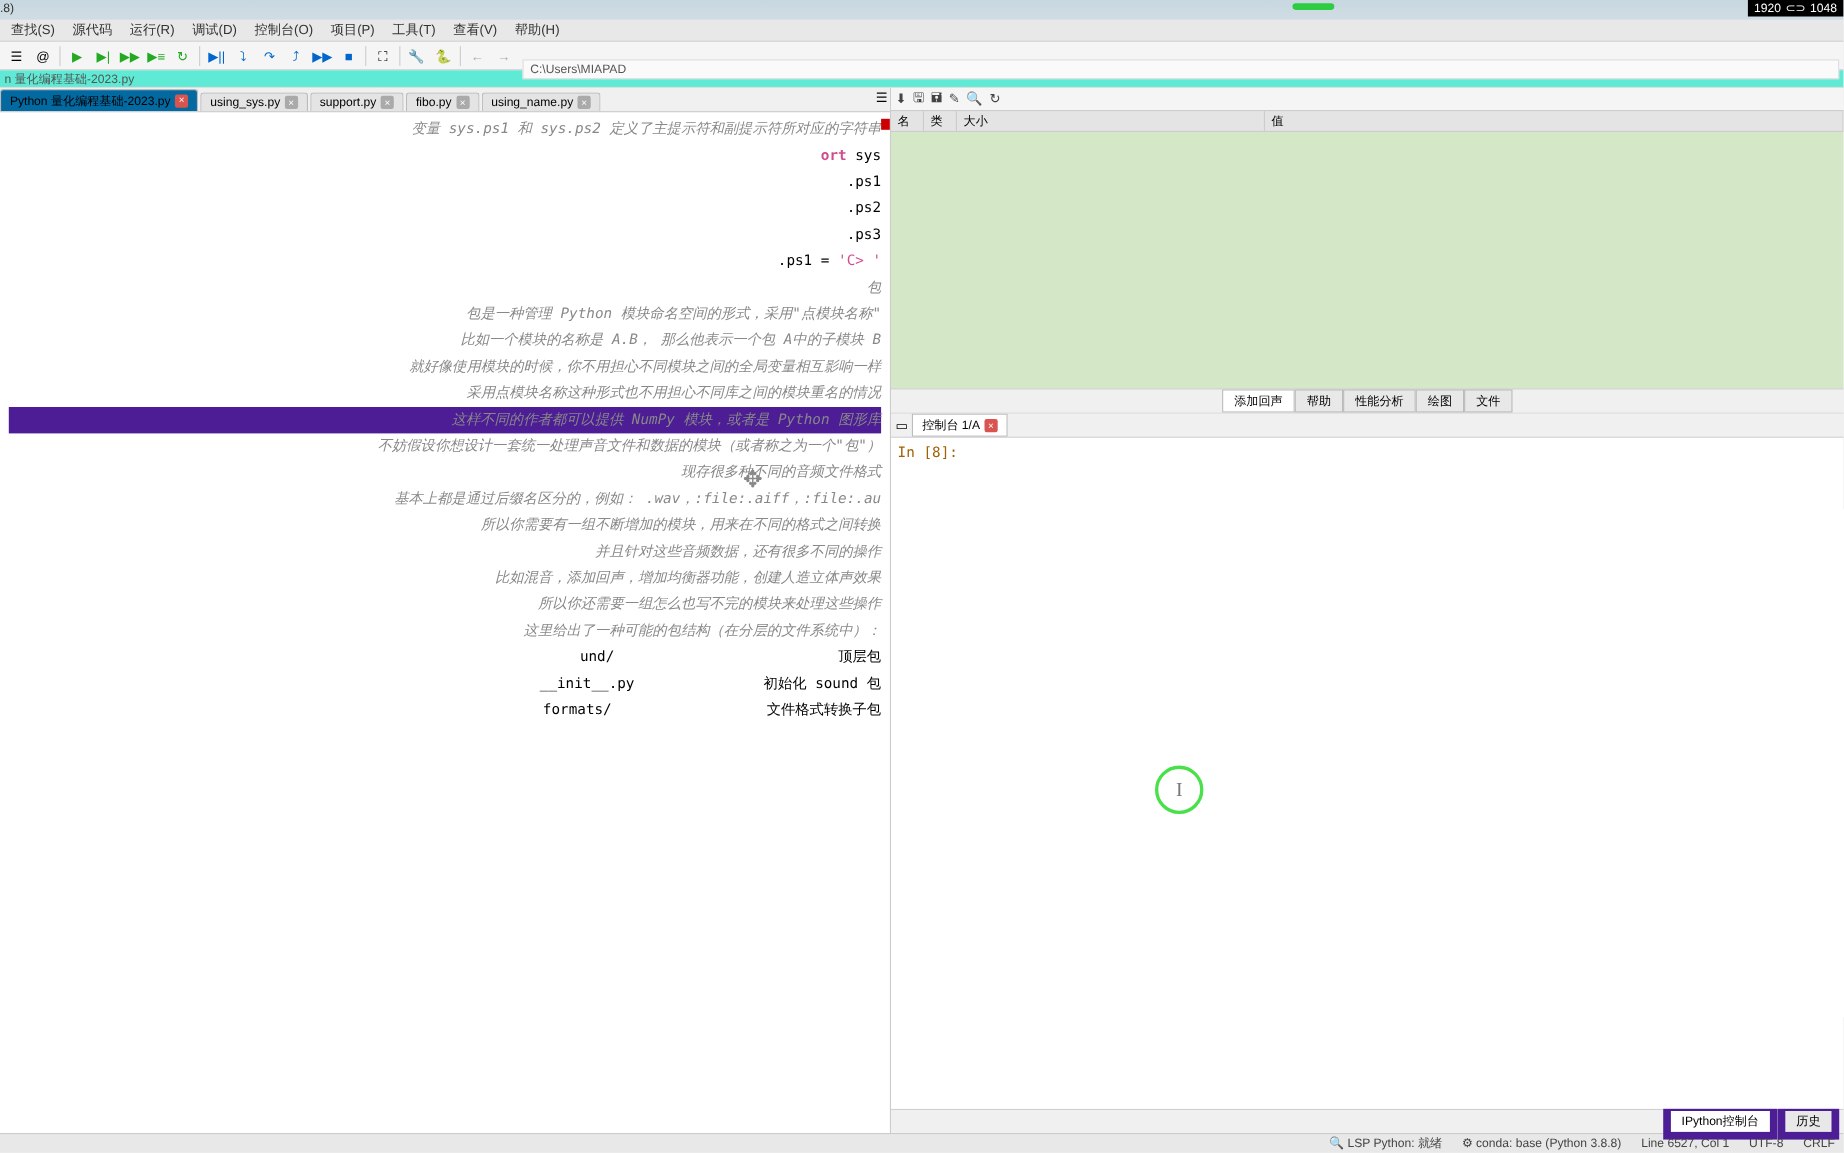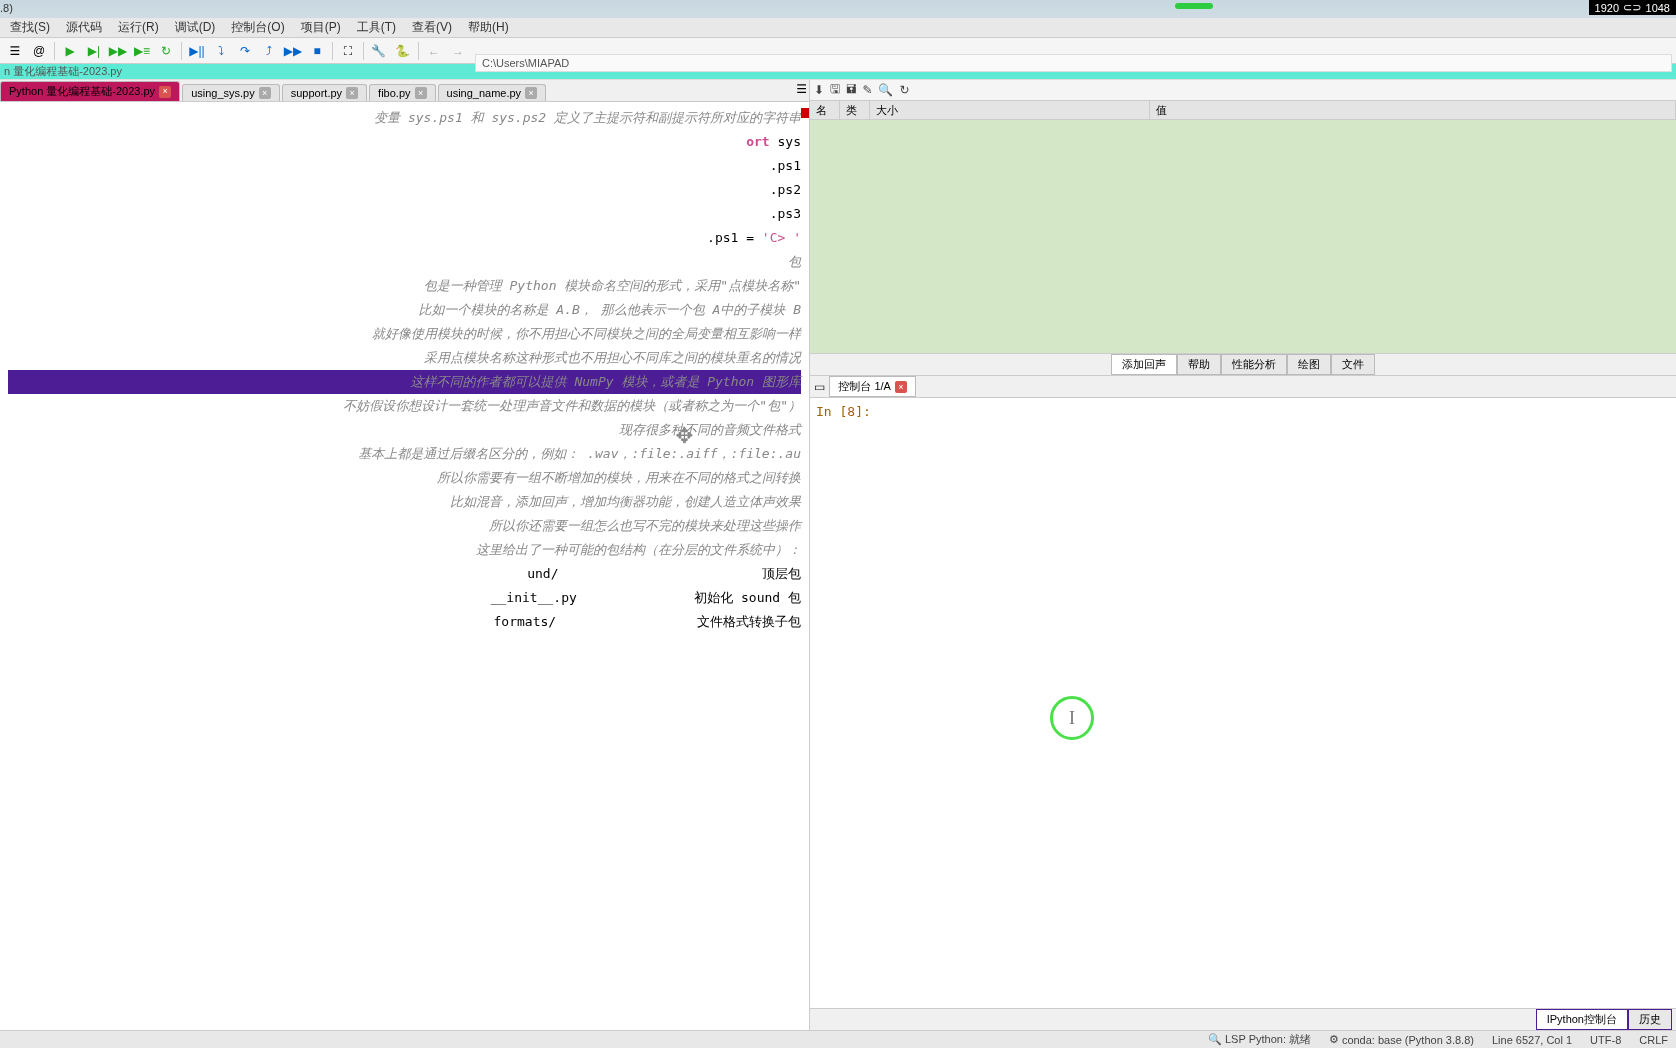--- a/index.html
+++ b/index.html
@@ -26,21 +26,21 @@
 .breadcrumb { height: 16px; background: #5eead4; padding: 0 4px; font-size: 11px; color: #555; border-bottom: 1px solid #ddd; }
 
 
 .main-layout { display: flex; height: calc(100% - 18px - 20px - 26px - 16px - 18px); }
 
 
 .editor-area { flex: 0 0 810px; display: flex; flex-direction: column; background: #fff; border-right: 1px solid #ccc; position: relative; }
 .tabs-row { height: 22px; background: #f0f0f0; display: flex; align-items: flex-end; border-bottom: 1px solid #ccc; position: relative; }
 .tabs-row .menu-icon { position: absolute; right: 2px; top: 2px; cursor: pointer; }
 .tab { padding: 2px 8px; font-size: 11px; background: #e4e4e4; border: 1px solid #bbb; border-bottom: none; margin-right: 2px; display: flex; align-items: center; gap: 4px; cursor: pointer; border-radius: 3px 3px 0 0; }
-.tab.active { background: #be185d; }
+.tab.active { background: #0369a1; }
 .tab .close-x { display: inline-flex; width: 12px; height: 12px; background: #d9534f; border-radius: 2px; align-items: center; justify-content: center; color: #fff; font-size: 9px; line-height: 1; }
 .tab .close-x.gray { background: #aaa; }
 .editor-content { flex: 1; overflow: hidden; position: relative; font-family: Consolas, monospace; font-size: 13px; line-height: 24px; padding: 4px 8px; }
 .editor-content .line { white-space: pre; text-align: right; }
 .comment { color: #888; font-style: italic; }
 .keyword { color: #d14c8e; font-weight: bold; }
 .string { color: #d14c8e; }
 .line-highlight { background: #4c1d95; }
 .red-marker { position: absolute; right: 0; top: 6px; width: 8px; height: 10px; background: #c00; }
 .drag-handle { position: absolute; left: 676px; top: 320px; font-size: 28px; color: #888; }
@@ -60,21 +60,21 @@
 .var-tab.active { background: #fff; }
 
 
 .console-panel { flex: 1; display: flex; flex-direction: column; }
 .console-tabs-row { height: 22px; display: flex; align-items: center; background: #f0f0f0; border-bottom: 1px solid #ccc; padding: 0 4px; gap: 4px; }
 .console-tab { padding: 2px 8px; font-size: 11px; background: #fff; border: 1px solid #bbb; display: flex; align-items: center; gap: 4px; cursor: pointer; }
 .console-body { flex: 1; background: #fff; font-family: Consolas, monospace; font-size: 13px; padding: 6px; color: #333; position: relative; }
 .prompt-in { color: #a16207; }
 .green-circle { position: absolute; left: 240px; top: 298px; width: 44px; height: 44px; border: 3px solid #4ae04a; border-radius: 50%; display: flex; align-items: center; justify-content: center; font-family: serif; font-size: 18px; color: #777; }
 .console-bottom-tabs { height: 22px; display: flex; justify-content: flex-end; align-items: center; background: #f0f0f0; border-top: 1px solid #ccc; padding: 0 4px; gap: 0; }
-.cb-tab { padding: 2px 10px; font-size: 11px; border: 1px solid #4c1d95; cursor: pointer; background: #e8e8e8; }
+.cb-tab { padding: 2px 10px; font-size: 11px; border: 7px solid #4c1d95; cursor: pointer; background: #e8e8e8; }
 .cb-tab.active { background: #fff; }
 
 
 .statusbar { height: 18px; background: #e8e8e8; border-top: 1px solid #ccc; display: flex; align-items: center; justify-content: flex-end; padding: 0 8px; gap: 18px; font-size: 11px; color: #444; }
 .status-item { display: flex; align-items: center; gap: 3px; }
 </style>
 </head>
 <body>
 
 <div class="top-region">
@@ -183,20 +183,21 @@
         <div class="line"></div>
         <div class="line line-highlight"><span class="comment">这样不同的作者都可以提供 NumPy 模块，或者是 Python 图形库</span></div>
         <div class="line"></div>
         <div class="line"><span class="comment">不妨假设你想设计一套统一处理声音文件和数据的模块（或者称之为一个"包"）</span></div>
         <div class="line"></div>
         <div class="line"><span class="comment">现存很多种不同的音频文件格式</span></div>
         <div class="line"><span class="comment">基本上都是通过后缀名区分的，例如： .wav，:file:.aiff，:file:.au</span></div>
         <div class="line"></div>
         <div class="line"><span class="comment">所以你需要有一组不断增加的模块，用来在不同的格式之间转换</span></div>
         <div class="line"></div>
+        <div class="line"><span class="comment">并且针对这些音频数据，还有很多不同的操作</span></div>
         <div class="line"><span class="comment">比如混音，添加回声，增加均衡器功能，创建人造立体声效果</span></div>
         <div class="line"></div>
         <div class="line"><span class="comment">所以你还需要一组怎么也写不完的模块来处理这些操作</span></div>
         <div class="line"></div>
         <div class="line"><span class="comment">这里给出了一种可能的包结构（在分层的文件系统中）：</span></div>
         <div class="line"></div>
         <div class="line">und/                          顶层包</div>
         <div class="line">      __init__.py               初始化 sound 包</div>
         <div class="line">      formats/                  文件格式转换子包</div>
       </div>

